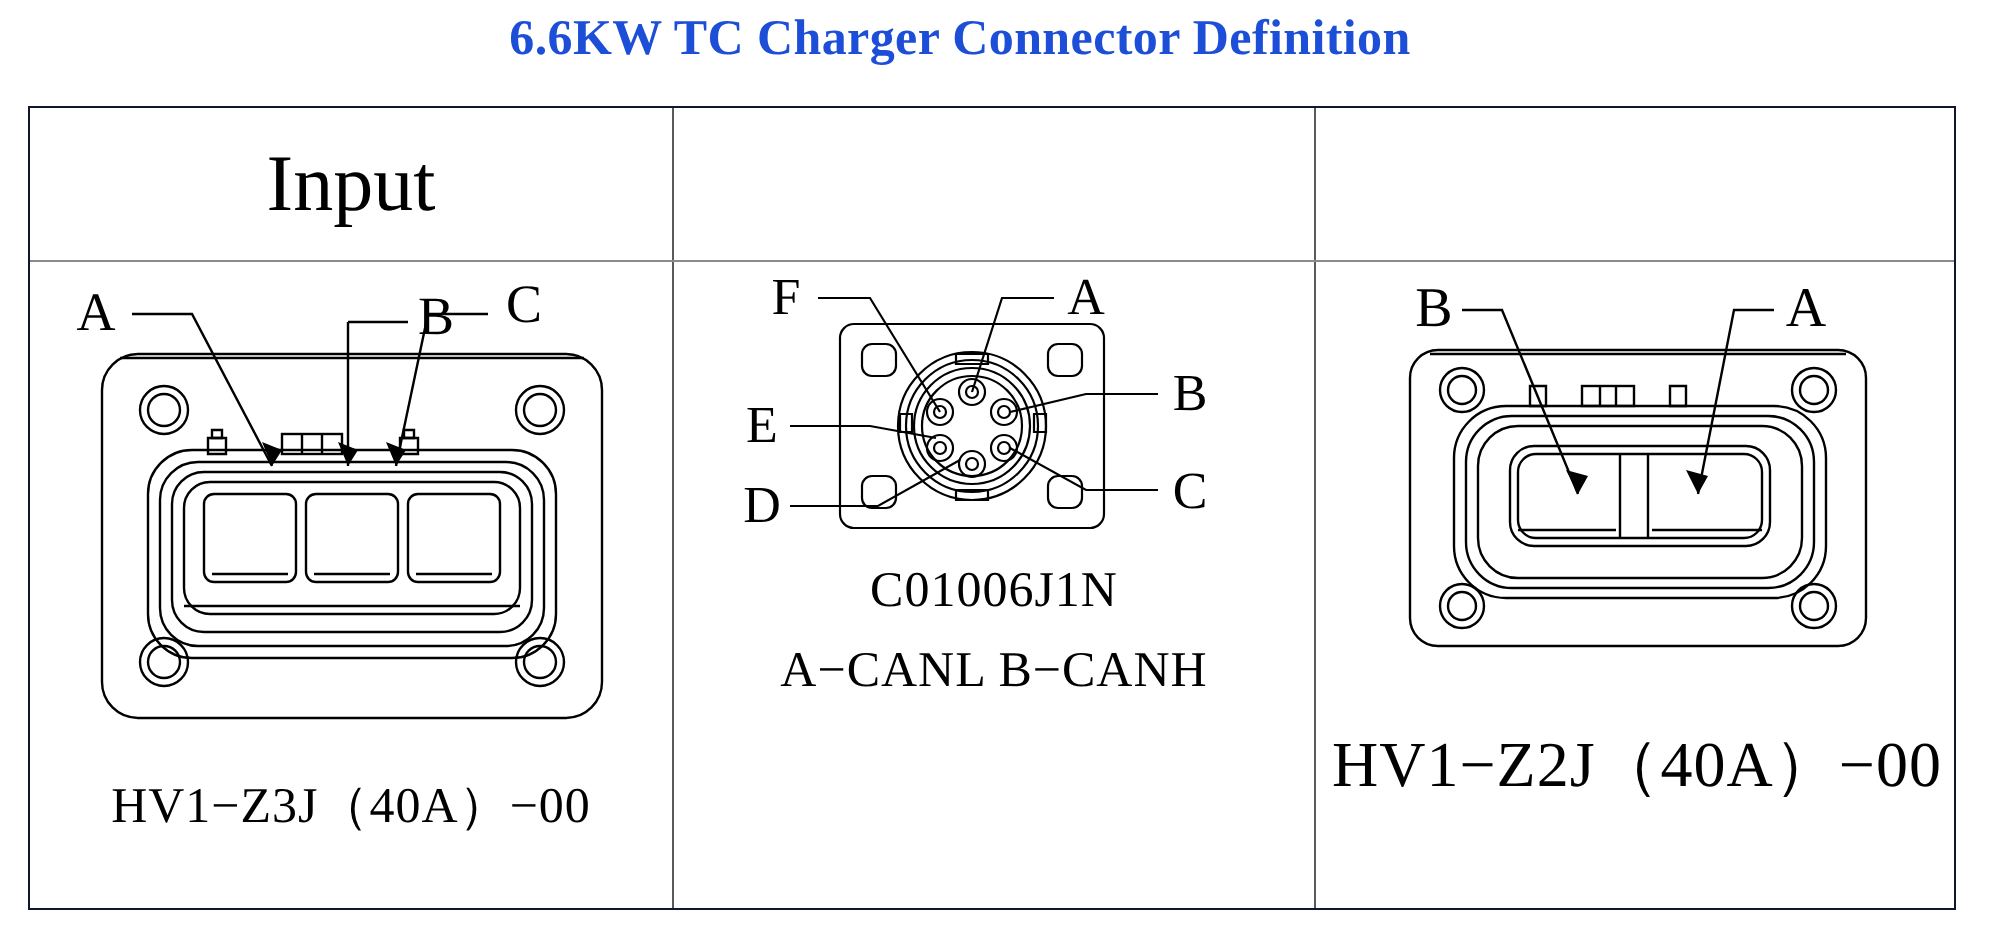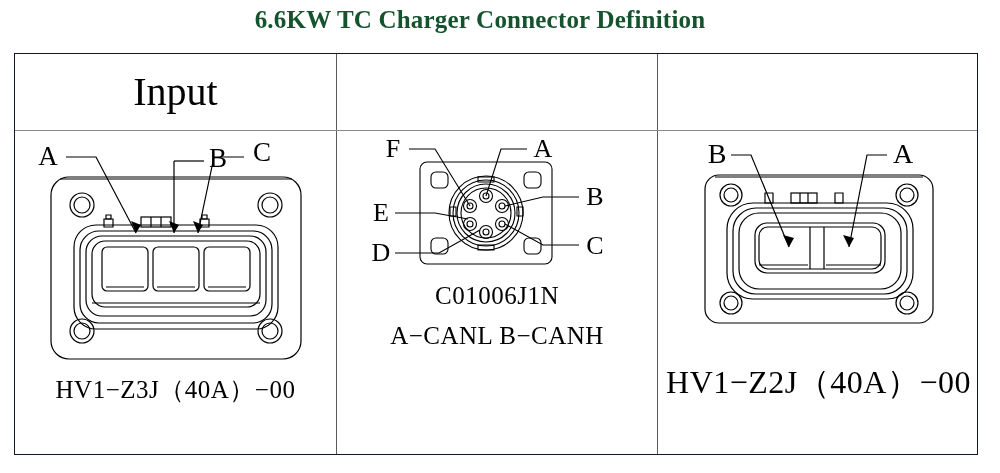--- a/index.html
+++ b/index.html
@@ -8,21 +8,21 @@
     font-family:"Liberation Serif","DejaVu Serif",serif;
     color:#000;
   }
   .page{position:relative;width:1000px;height:473px;}
 
   .title{
     position:absolute;left:0;top:6px;width:960px;
     text-align:center;
     font-family:"Liberation Serif","DejaVu Serif",serif;
     font-weight:bold;font-size:25px;letter-spacing:.2px;
-    color:#14532d;
+    color:#1d4ed8;
   }
 
   .table{
     position:absolute;left:14px;top:53px;
     width:964px;height:402px;
     border:1px solid #0f172a;
     box-sizing:border-box;
   }
   .vline{position:absolute;top:0;bottom:0;width:1px;background:#5a5a5a;}
   .vline.a{left:321px;}
@@ -117,21 +117,21 @@
               <path d="M80 152 H118 M131 152 H169 M182 152 H220"></path>
             </g>
             <g font-family="Liberation Serif, serif" font-size="27" fill="#000">
               <text x="22" y="30" text-anchor="middle">A</text>
               <text x="192" y="32" text-anchor="middle">B</text>
               <text x="236" y="26" text-anchor="middle">C</text>
             </g>
           </svg>
         </div>
 
-        <div class="caption" style="top:242px;">HV1−Z3J（40A）−00</div>
+        <div class="caption" style="top:256px;">HV1−Z3J（40A）−00</div>
       </div>
     </div>
 
     <div class="col c2">
       <div class="colbody">
 
         <div class="dwg" style="top:6px;">
           <svg width="300" height="130" viewBox="0 0 300 130">
             <g fill="none" stroke="#000" stroke-width="1.1">
 

